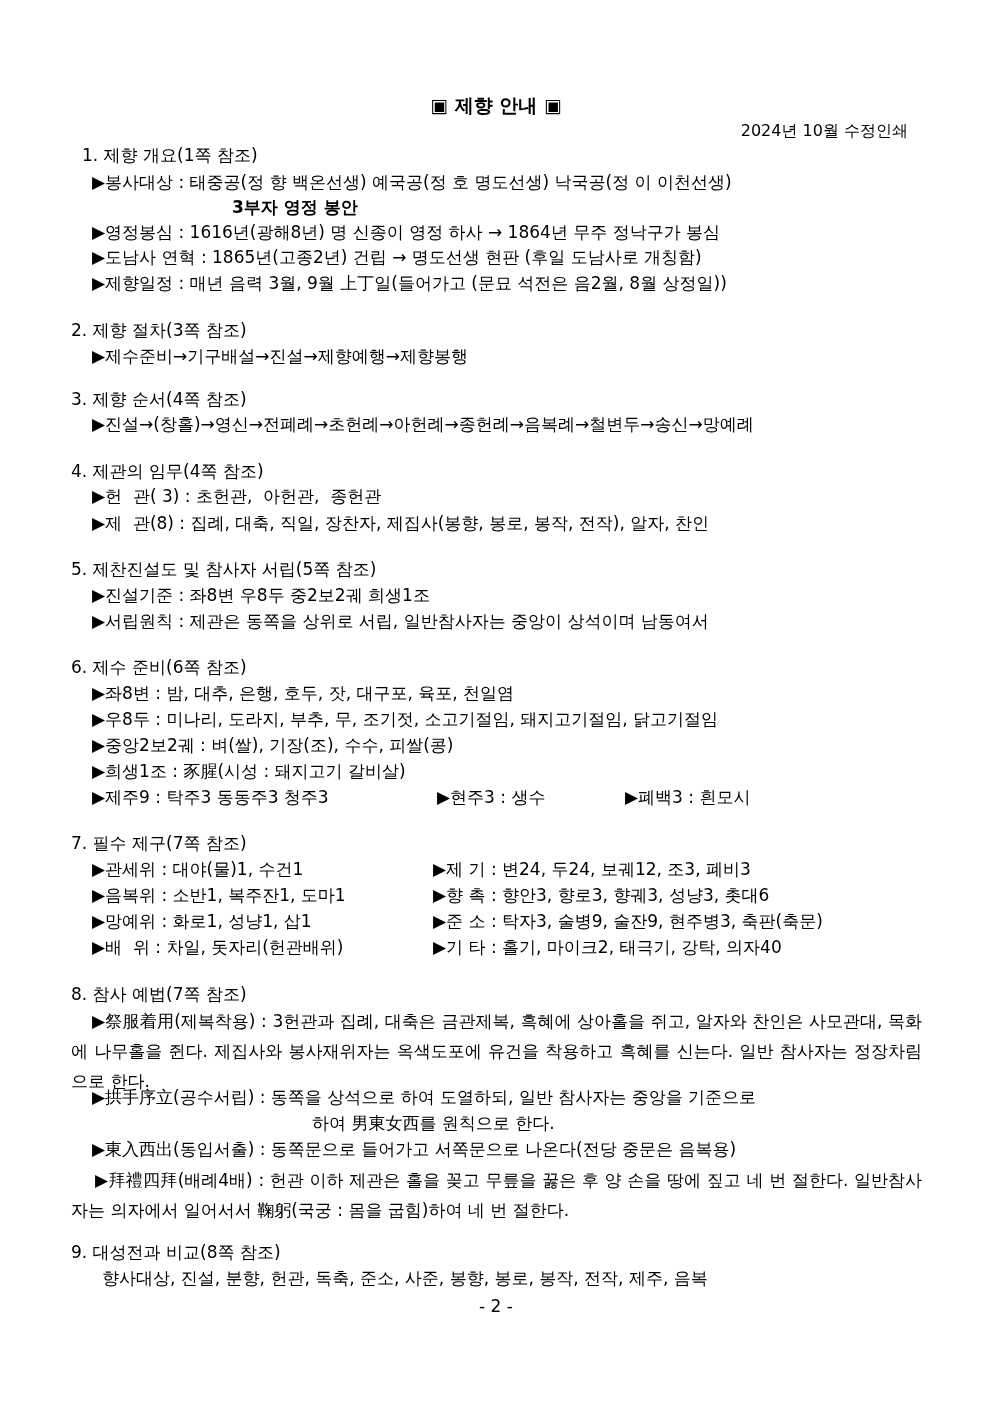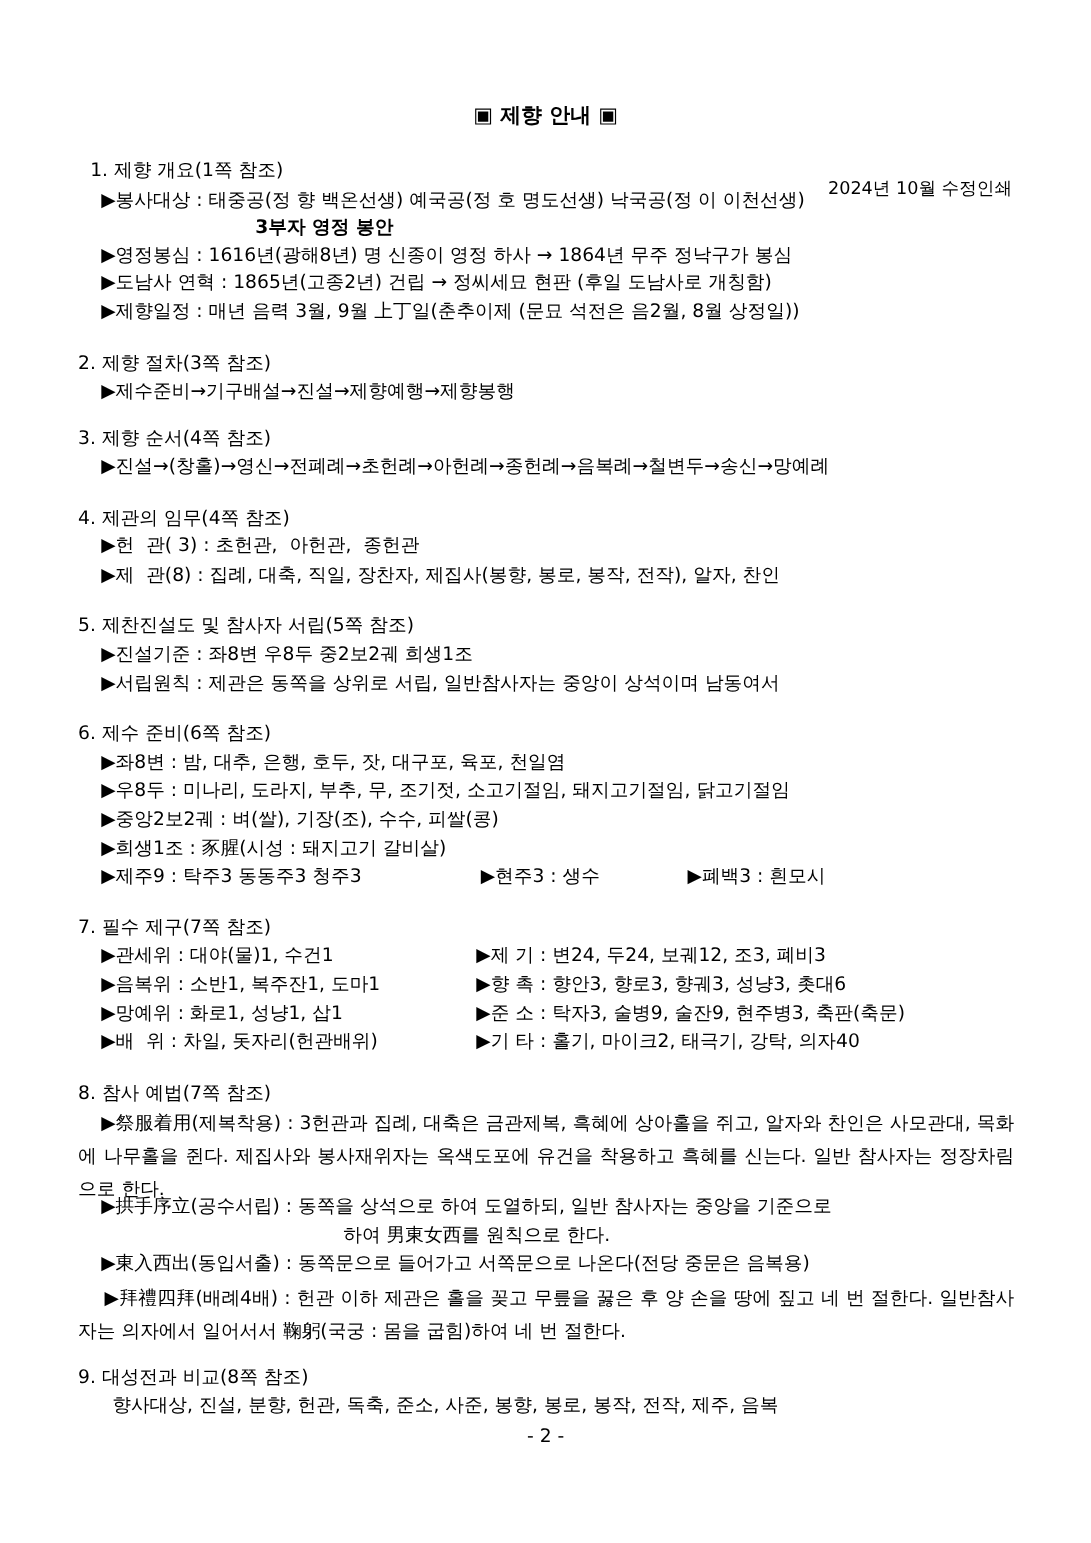--- a/index.html
+++ b/index.html
@@ -1,38 +1,38 @@
 <!DOCTYPE html>
 <html><head>
 <meta charset="utf-8">
 <style>
   html, body { margin: 0; padding: 0; background: #ffffff; }
   body { width: 992px; height: 1403px; position: relative; overflow: hidden;
          font-family: "DejaVu Sans", sans-serif; color: #000; font-size: 17px; }
   .abs { position: absolute; white-space: nowrap; line-height: 24px; }
   .title { font-size: 19px; font-weight: bold; left: 0; width: 992px; text-align: center; top: 93px; }
-  .date { right: 72px; top: 119px; font-size: 16px; margin-top: 40px; }
+  .date { right: 84px; top: 119px; font-size: 16px; }
   .sec { left: 71px; text-align: right; }
   .item { left: 92px; }
   .cont { left: 232px; font-weight: bold; }
   .para { left: 71px; width: 851px; white-space: normal; text-align: justify; text-align-last: left; line-height: 30px; }
   .page { left: 0; width: 992px; text-align: center; top: 1294px; font-size: 17px; }
 </style>
 </head>
 <body>
 
 <div class="abs title">▣ 제향 안내 ▣</div>
 <div class="abs date">2024년 10월 수정인쇄</div>
 
 <div class="abs sec" style="top:143px;left:82px">1. 제향 개요(1쪽 참조)</div>
 <div class="abs item" style="top:170px">▶봉사대상 : 태중공(정 향 백온선생) 예국공(정 호 명도선생) 낙국공(정 이 이천선생)</div>
 <div class="abs cont" style="top:195px">3부자 영정 봉안</div>
 <div class="abs item" style="top:220px">▶영정봉심 : 1616년(광해8년) 명 신종이 영정 하사 → 1864년 무주 정낙구가 봉심</div>
-<div class="abs item" style="top:245px">▶도남사 연혁 : 1865년(고종2년) 건립 → 정씨세묘 현판 (후일 도남사로 개칭함)</div>
-<div class="abs item" style="top:271px">▶제향일정 : 매년 음력 3월, 9월 上丁일(춘추이제 (문묘 석전은 음2월, 8월 상정일))</div>
+<div class="abs item" style="top:245px">▶도남사 연혁 : 1865년(고종2년) 건립 → 명도선생 현판 (후일 도남사로 개칭함)</div>
+<div class="abs item" style="top:271px">▶제향일정 : 매년 음력 3월, 9월 上丁일(들어가고 (문묘 석전은 음2월, 8월 상정일))</div>
 
 <div class="abs sec" style="top:318px">2. 제향 절차(3쪽 참조)</div>
 <div class="abs item" style="top:344px">▶제수준비→기구배설→진설→제향예행→제향봉행</div>
 
 <div class="abs sec" style="top:387px">3. 제향 순서(4쪽 참조)</div>
 <div class="abs item" style="top:412px">▶진설→(창홀)→영신→전폐례→초헌례→아헌례→종헌례→음복례→철변두→송신→망예례</div>
 
 <div class="abs sec" style="top:459px">4. 제관의 임무(4쪽 참조)</div>
 <div class="abs item" style="top:484px;white-space:pre">▶헌  관( 3) : 초헌관,  아헌관,  종헌관</div>
 <div class="abs item" style="top:511px;white-space:pre">▶제  관(8) : 집례, 대축, 직일, 장찬자, 제집사(봉향, 봉로, 봉작, 전작), 알자, 찬인</div>

